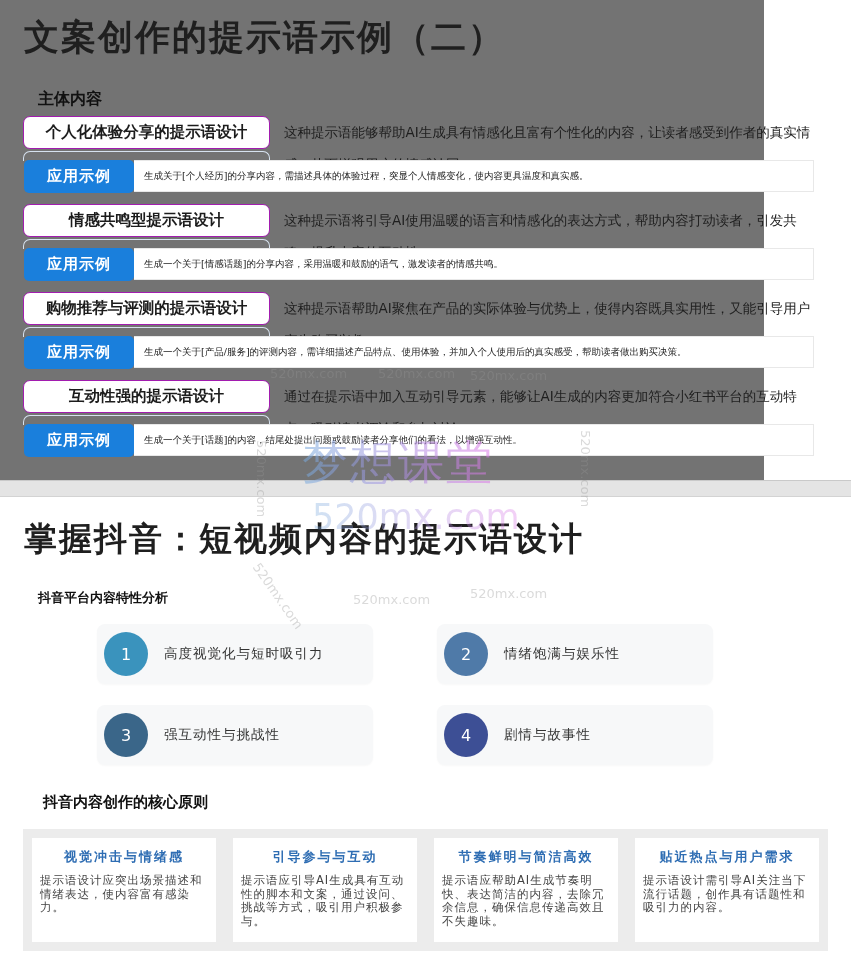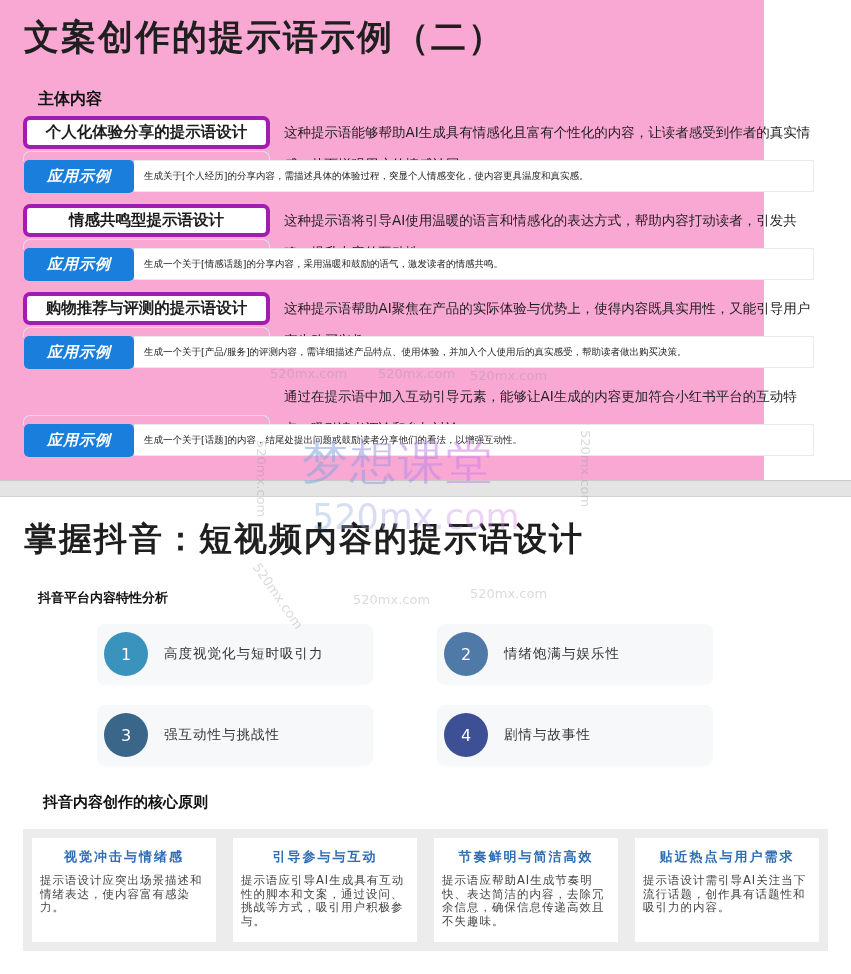--- a/index.html
+++ b/index.html
@@ -1,27 +1,27 @@
 <!DOCTYPE html>
 <html><head>
 <meta charset="utf-8">
 <style>
   * { box-sizing: border-box; margin: 0; padding: 0; }
   html, body { width: 851px; height: 974px; overflow: hidden; background: #ffffff; }
   body { font-family: "DejaVu Sans", "Liberation Sans", sans-serif; color: #1e1e1e; position: relative; }
 
   
-  .slide1 { position: absolute; left: 0; top: 0; width: 764px; height: 480px; background: #f9a8d4; }
+  .slide1 { position: absolute; left: 0; top: 0; width: 764px; height: 480px; background: #737373; }
   .title1 { position: absolute; left: 24px; top: 14px; font-size: 35px; font-weight: bold; letter-spacing: 2px; color: #1f1f1f; }
   .sub1 { position: absolute; left: 38px; top: 89px; font-size: 16px; font-weight: bold; color: #111; }
 
   .row { position: absolute; left: 0; width: 851px; height: 88px; }
   .tag-box {
     position: absolute; left: 23px; top: 0; width: 247px; height: 33px;
-    border: 4px solid #a21caf; border-radius: 7px; background: #fff;
+    border: 1px solid #a21caf; border-radius: 7px; background: #fff;
     display: flex; align-items: center; justify-content: center;
     font-size: 15.5px; font-weight: bold; color: #1c1c1c;
   }
   .tag-ghost {
     position: absolute; left: 23px; top: 35px; width: 247px; height: 10px;
     border: 1px solid #d6e2ef; border-bottom: none; border-radius: 7px 7px 0 0;
   }
   .desc {
     position: absolute; left: 284px; top: 0; width: 535px;
     font-size: 13.5px; line-height: 32px; color: #1e1e1e;
@@ -29,21 +29,21 @@
   .example-box {
     position: absolute; left: 134px; top: 44px; width: 680px; height: 32px;
     border: 1px solid #e8e8e8; border-left: none; background: #fff;
     display: flex; align-items: center; padding-left: 10px;
     font-family: "DejaVu Serif", "Liberation Serif", serif; font-size: 9.5px; color: #222;
   }
   .example-btn {
     position: absolute; left: 24px; top: 44px; width: 110px; height: 33px;
     background: #1a7fdc; color: #fff; border-radius: 5px;
     display: flex; align-items: center; justify-content: center;
-    font-size: 15px; font-weight: bold; letter-spacing: 1px; font-style: italic;
+    font-size: 15px; font-weight: bold; letter-spacing: 1px;
   }
 
   
   .divider { position: absolute; left: 0; top: 480px; width: 851px; height: 17px; background: #e4e4e4;
     border-top: 1px solid #c9c9c9; border-bottom: 1px solid #d3d3d3; }
 
   
   .slide2 { position: absolute; left: 0; top: 497px; width: 851px; height: 477px; background: #fff; }
   .title2 { position: absolute; left: 24px; top: 20px; font-size: 33px; font-weight: bold; letter-spacing: 2px; color: #1f1f1f; }
   .sub2a { position: absolute; left: 38px; top: 92px; font-size: 13px; font-weight: bold; color: #111; }
@@ -100,20 +100,21 @@
 
   <div class="row" style="top:292px;">
     <div class="tag-box">购物推荐与评测的提示语设计</div>
     <div class="tag-ghost"></div>
     <div class="desc">这种提示语帮助AI聚焦在产品的实际体验与优势上，使得内容既具实用性，又能引导用户产生购买兴趣。</div>
     <div class="example-box">生成一个关于[产品/服务]的评测内容，需详细描述产品特点、使用体验，并加入个人使用后的真实感受，帮助读者做出购买决策。</div>
     <div class="example-btn">应用示例</div>
   </div>
 
   <div class="row" style="top:380px;">
+    <div class="tag-box">互动性强的提示语设计</div>
     <div class="tag-ghost"></div>
     <div class="desc">通过在提示语中加入互动引导元素，能够让AI生成的内容更加符合小红书平台的互动特点，吸引读者评论和参与讨论。</div>
     <div class="example-box">生成一个关于[话题]的内容，结尾处提出问题或鼓励读者分享他们的看法，以增强互动性。</div>
     <div class="example-btn">应用示例</div>
   </div>
 </section>
 
 <div class="divider"></div>
 
 <section class="slide2">

